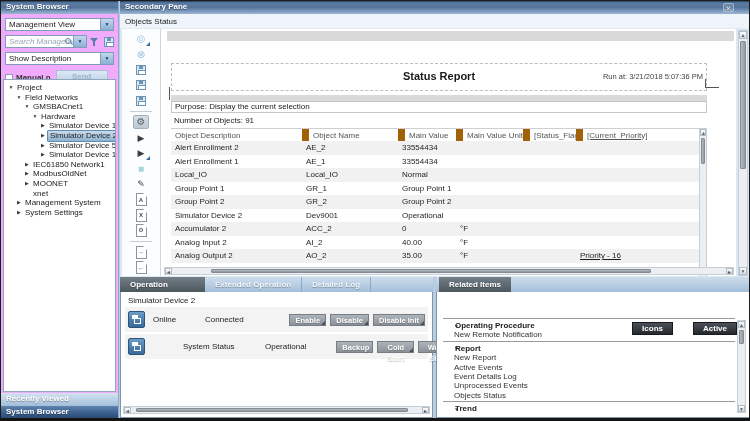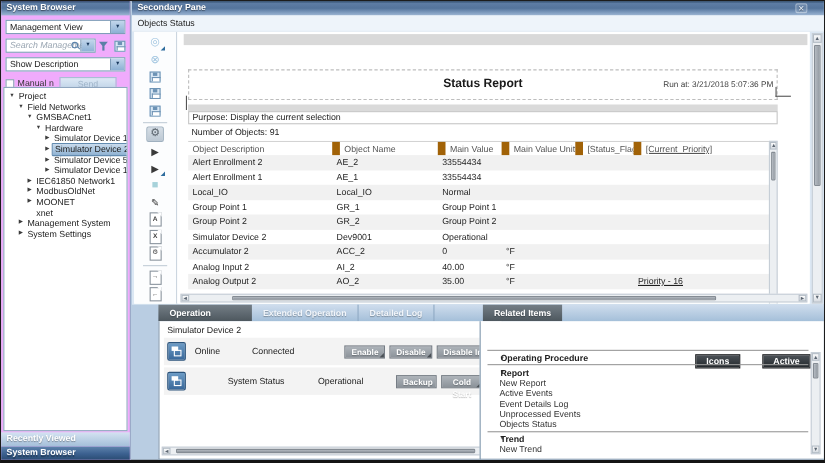--- a/index.html
+++ b/index.html
@@ -24,21 +24,21 @@
   .searchbox{ position:relative; flex:1; height:13px; background:#fff; border:1px solid #7f9db9; font-size:8px; font-style:italic; color:#9aa6b2; line-height:11px; padding-left:3px; overflow:hidden;}
   .mag{ position:absolute; right:15px; top:2px; width:6px; height:6px; border:1px solid #5d84ab; border-radius:50%;}
   .mag::after{ content:""; position:absolute; left:4px; top:4px; width:3px; height:1px; background:#5d84ab; transform:rotate(45deg);}
   .funnel{ width:10px; height:10px; margin-left:3px; position:relative;}
   .funnel::before{ content:""; position:absolute; left:0; top:1px; border-left:4px solid transparent; border-right:4px solid transparent; border-top:5px solid #5b7fa6;}
   .funnel::after{ content:""; position:absolute; left:3px; top:5px; width:2px; height:4px; background:#5b7fa6;}
   .floppy{ width:10px; height:10px; border:1px solid #6d93b5; background:#d8e7f4; position:relative;}
   .floppy::before{ content:""; position:absolute; left:2px; top:0; width:4px; height:3px; background:#6d93b5;}
   .floppy::after{ content:""; position:absolute; left:1px; bottom:0; width:6px; height:3px; background:#fff; border:1px solid #6d93b5; border-bottom:none;}
   .tool-floppy{ margin-left:4px;}
-  .manual-row{ display:flex; align-items:center; margin:4px 4px 0 4px; height:13px;}
+  .manual-row{ display:flex; align-items:flex-end; margin:4px 4px 0 4px; height:13px;font-weight:bold;}
   .checkbox{ width:8px; height:8px; background:#fff; border:1px solid #8aa0b6;}
   .manual-label{ font-size:8px; color:#333; margin-left:3px; white-space:nowrap; overflow:hidden;}
   .send-btn{ margin-left:5px; width:52px; height:12px; font-size:8px; color:#9fb4c9; text-align:center; line-height:11px; background:linear-gradient(#dde9f5,#bfd3e7); border:1px solid #aabfd5;}
   .treebox{ position:absolute; left:2px; right:2px; top:78px; bottom:27px; background:#fff; border:1px solid #8fa6bf; overflow:hidden; padding-top:3px;}
   .tree-row{ height:9.6px; line-height:9.6px; font-size:8px; white-space:nowrap; display:flex; align-items:center;}
   .tree-arrow{ width:8px; font-size:5px; color:#3c3c3c; text-align:center; flex:none;}
   .tree-label{ padding:0 2px;}
   .tree-row.selected .tree-label{ background:linear-gradient(#c9dbed,#8fb2d2); border:1px solid #628bb0; border-radius:1px;}
   .sb-bar{ position:absolute; left:0; right:0; height:13px; font-size:8px; font-weight:bold; color:#fff; line-height:12px; padding-left:5px; text-shadow:0 1px 1px rgba(0,0,0,.35);}
   .recent{ bottom:13px; background:linear-gradient(#d4e2f1,#a3bed9); }
@@ -80,21 +80,21 @@
   .sb-track-v{ position:absolute; background:#eceff2; border:1px solid #c6ced6;}
   .sb-track-h{ position:absolute; background:#eceff2; border:1px solid #c6ced6;}
   .sb-arr{ position:absolute; font-size:5px; color:#5a6470; text-align:center; background:linear-gradient(#fdfdfd,#d6dbe1); border:1px solid #b4bdc6; line-height:6px;}
   .sb-thumb{ position:absolute; background:linear-gradient(90deg,#b4bac1,#949ba3); border:1px solid #858c94; border-radius:1px;}
   .sb-thumb.h{ background:linear-gradient(#b4bac1,#8e959d);}
   .tbl-vsb{ left:537px; top:99px; width:8px; height:164px;}
   .rep-hsb{ left:2px; right:2px; top:238px; height:8px;}
   .sec-vsb{ left:618px; top:29px; width:10px; height:246px;}
   
   .panel{ position:absolute; top:276px; height:141px;}
-  .op-panel{ left:119px; width:313px;margin-left:24px;}
+  .op-panel{ left:119px; width:313px;}
   .ri-panel{ left:435px; width:314px;}
   .tabstrip{ position:relative; height:15px; background:linear-gradient(#cfdded,#a4bfd9); display:flex; font-size:8px; font-weight:bold;}
   .tab{ padding:0 10px; line-height:15px; color:#f2f6fb; text-shadow:0 1px 1px rgba(0,0,0,.3); border-right:1px solid #8fa9c4; }
   .tab.active{ background:linear-gradient(#747e86,#4d575e); color:#fff; border-right:none;}
   .panel-body{ position:absolute; left:0; right:0; top:15px; bottom:0; background:#fff; border:1px solid #7e96ac; border-top:none;}
   .dev-label{ position:absolute; left:7px; top:4px; font-size:8px;}
   .op-band{ position:absolute; left:4px; right:4px; height:25px; background:#f3f3f3; display:flex; align-items:center;}
   .op-icon{ width:17px; height:17px; margin-left:3px; flex:none; background:linear-gradient(#6d9cc6,#39689a); border:1px solid #2c547c; border-radius:2px; position:relative;}
   .op-icon::before{ content:""; position:absolute; left:3px; top:3px; width:6px; height:4px; background:#fff;}
   .op-icon::after{ content:""; position:absolute; right:3px; bottom:3px; width:5px; height:4px; border:1px solid #fff;}
@@ -453,20 +453,21 @@
       <div class="ri-toolbar">
         <span class="ri-btn">Icons</span>
         <span class="ri-btn">Active</span>
       </div>
       <div class="ri-sep" style="top:26px;"></div>
       <div class="ri-list" id="ri-list">
           <div class="ri-grouphead">
             <span class="ga">▼</span>
             <span>Operating Procedure</span>
           </div>
+          <div class="ri-item">New Remote Notification</div>
           <div class="ri-divider"></div>
           <div class="ri-grouphead">
             <span class="ga">▼</span>
             <span>Report</span>
           </div>
           <div class="ri-item">New Report</div>
           <div class="ri-item">Active Events</div>
           <div class="ri-item">Event Details Log</div>
           <div class="ri-item">Unprocessed Events</div>
           <div class="ri-item">Objects Status</div>

